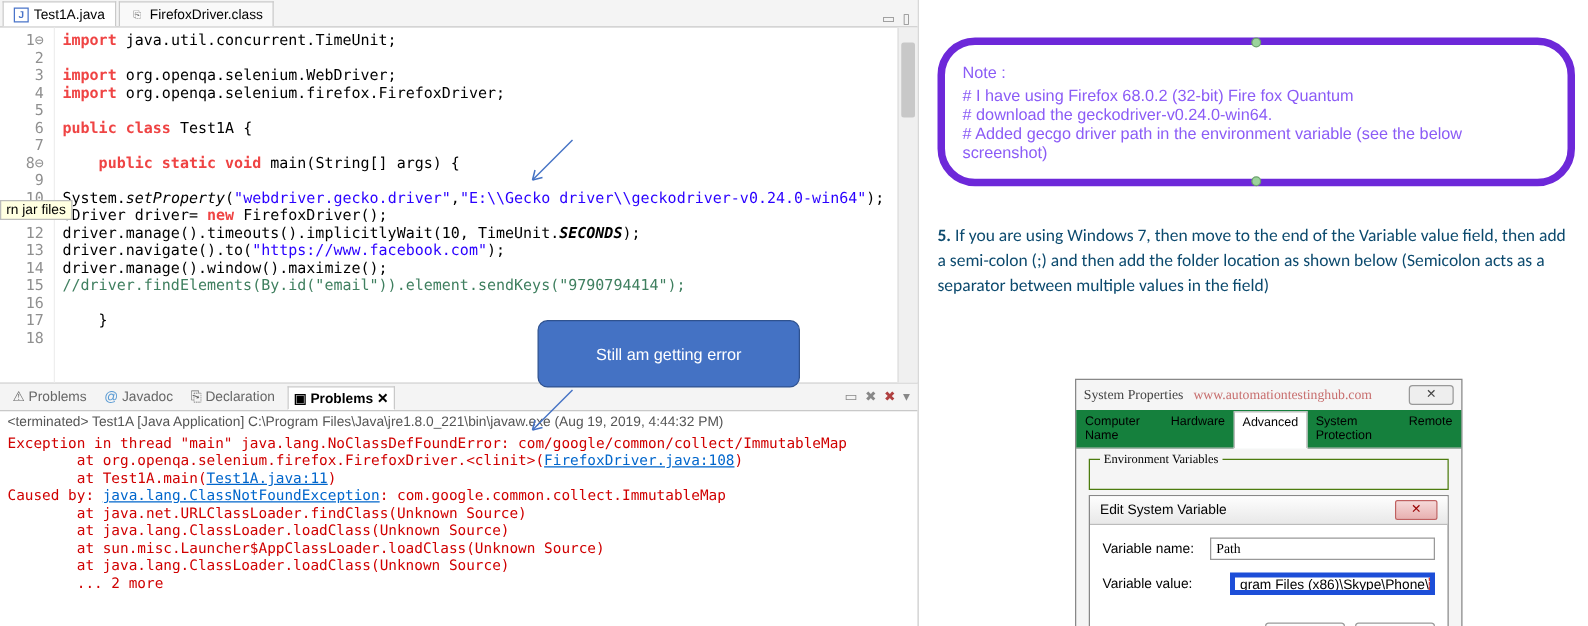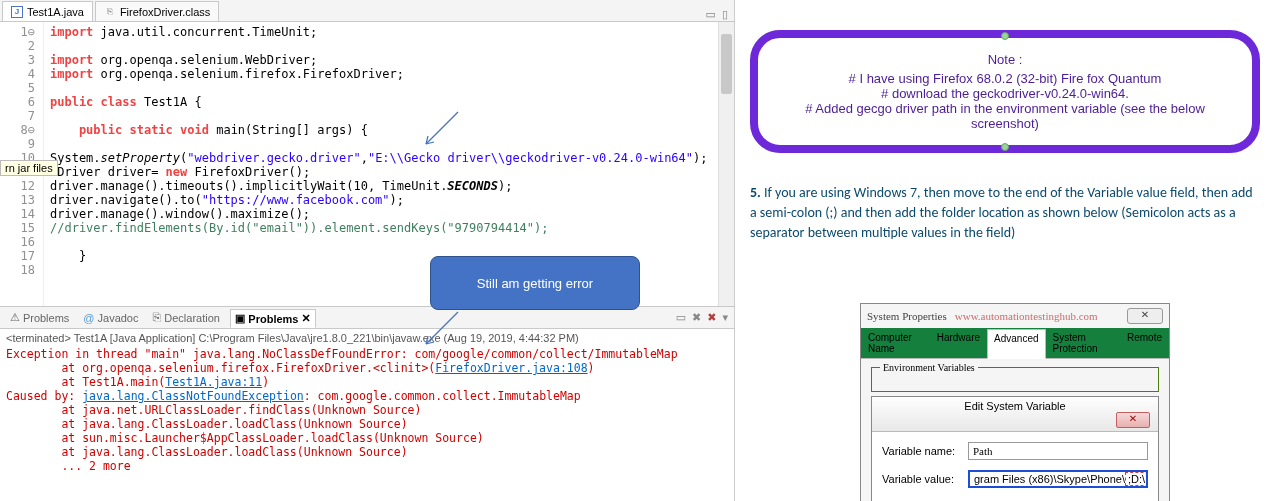--- a/index.html
+++ b/index.html
@@ -39,40 +39,40 @@
   .err { color: #d00000; }
   .lnk { color: #0066cc; text-decoration: underline; }
 
   
   .callout { position: absolute; left: 430px; top: 256px; width: 210px; height: 54px; background: #4472c4; color: #fff; display: flex; align-items: center; justify-content: center; border-radius: 8px; font-size: 13px; border: 1px solid #2f528f; }
   .arrow { position: absolute; width: 40px; height: 40px; pointer-events: none; }
   .arrow svg { width: 100%; height: 100%; }
   .arrow-blue path, .arrow-blue line { stroke: #4472c4; stroke-width: 1.2; fill: none; }
 
   
-  .notebox { margin: 30px 10px 0 10px; border: 8px solid #6d28d9; border-radius: 30px; padding: 14px 14px; color: #4c1d95; font-size: 13px; text-align: center; font-family: "Segoe UI", sans-serif; position: relative; background: #fff; }
+  .notebox { margin: 30px 10px 0 10px; border: 6px solid #6d28d9; border-radius: 30px; padding: 14px 14px; color: #8b5cf6; font-size: 13px; text-align: left; font-family: "Segoe UI", sans-serif; position: relative; background: #fff; }
   .handle { position:absolute; width:8px; height:8px; background:#9bd39b; border:1px solid #6aa06a; border-radius:50%; }
   .handle.top { left:50%; top:-6px; transform:translateX(-50%);}
   .handle.bot { left:50%; bottom:-6px; transform:translateX(-50%);}
 
   .step5 { margin: 30px 10px 0 10px; font-size: 14px; color: #0c4a6e; font-family: Calibri, sans-serif; line-height: 20px; }
 
   
   .dlg-wrap { position: absolute; left: 860px; top: 303px; width: 310px; }
   .syswin { background: #f5f5f5; border: 1px solid #888; }
   .syswin .titlebar { display:flex; align-items:center; padding:4px 6px; font-size:11px; font-family: Tahoma; color:#444;}
   .syswin .titlebar .url { color:#c86f6f; margin-left:8px;}
   .syswin .closebtn { margin-left:auto; border:1px solid #999; background:#eee; width:36px; height:16px; font-size:10px; text-align:center; border-radius:3px;}
   .systabs { display:flex; border-bottom:1px solid #bbb; background:#15803d; font-size:10px;}
   .systab { padding:3px 6px; border:1px solid transparent;}
   .systab.active { background:#fff; border:1px solid #bbb; border-bottom:1px solid #fff; position:relative; top:1px;}
   .envpanel { border:1px solid #4d7c0f; margin:8px 10px 4px; padding:6px 8px; font-size:10px; font-family:Tahoma;}
   .envpanel .legend { position:relative; top:-12px; background:#f5f5f5; padding:0 3px; display:inline-block; font-size:10px;}
   .editvar { background:#fff; border:1px solid #888; margin:4px 10px 10px; }
-  .editvar .tb { background:linear-gradient(#fefefe,#e8e8e8); border-bottom:1px solid #bbb; padding:3px 8px; font-size:11px; display:flex; align-items:center;flex-direction:column;}
+  .editvar .tb { background:linear-gradient(#fefefe,#e8e8e8); border-bottom:1px solid #bbb; padding:3px 8px; font-size:11px; display:flex; align-items:center;}
   .editvar .tb .x { margin-left:auto; color:#900; border:1px solid #c06060; background:linear-gradient(#f5d8d8,#e8b0b0); width:34px; height:16px; text-align:center; font-size:10px; border-radius:2px;}
   .editvar .body { padding:10px 10px 6px; font-size:11px;}
   .editvar .row { display:flex; align-items:center; margin-bottom:10px; gap:6px;}
   .editvar .row label { width:80px;}
   .editvar .row input { flex:1; border:1px solid #999; height:18px; padding:0 4px; font-size:11px; font-family:Tahoma;}
   .dashbox { border: 1px dashed #d04040; padding: 0 2px; }
   .editvar .btns { display:flex; justify-content:flex-end; gap:8px; padding:6px 10px 10px;}
   .editvar .btns button { width:64px; height:20px; font-size:11px; background:linear-gradient(#fefefe,#e4e4e4); border:1px solid #999; border-radius:3px;}
 </style>
 </head>
@@ -228,21 +228,21 @@
         <span>Edit System Variable</span>
         <span class="x">✕</span>
       </div>
       <div class="body">
         <div class="row">
           <label>Variable name:</label>
           <input value="Path" style="">
         </div>
         <div class="row">
           <label>Variable value:</label>
-          <div style="flex:1;border:2px solid #1d4ed8;height:18px;padding:0 4px;font-size:11px;display:flex;align-items:center;overflow:hidden;white-space:nowrap;">
+          <div style="flex:1;border:4px solid #1d4ed8;height:18px;padding:0 4px;font-size:11px;display:flex;overflow:hidden;white-space:nowrap;margin-left:16px;">
             <span>gram Files (x86)\Skype\Phone\</span>
               <span class="dashbox">;D:\Firefox\</span>
           </div>
         </div>
       </div>
       <div class="btns">
         <button>OK</button>
         <button>Cancel</button>
       </div>
     </div>

